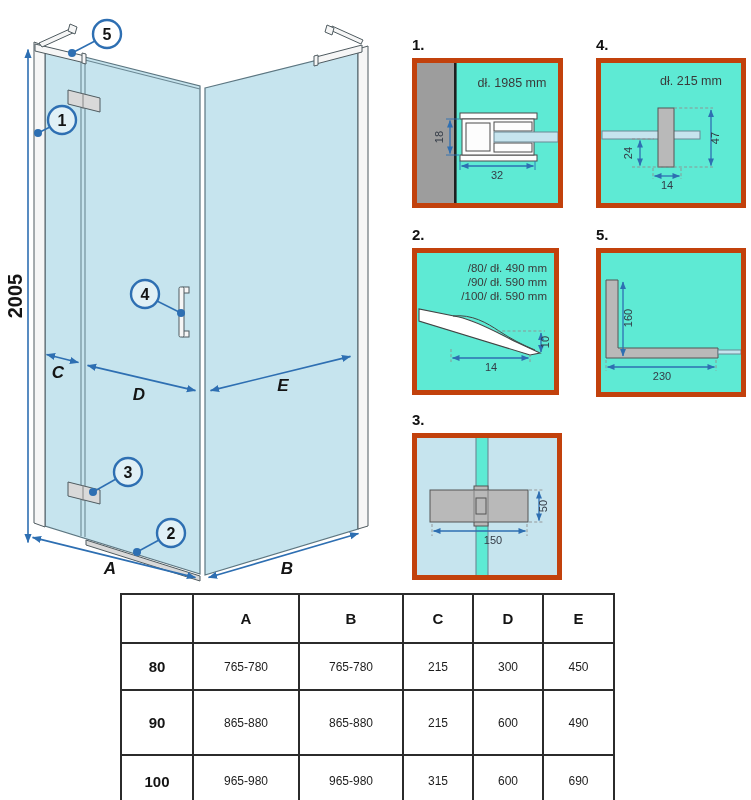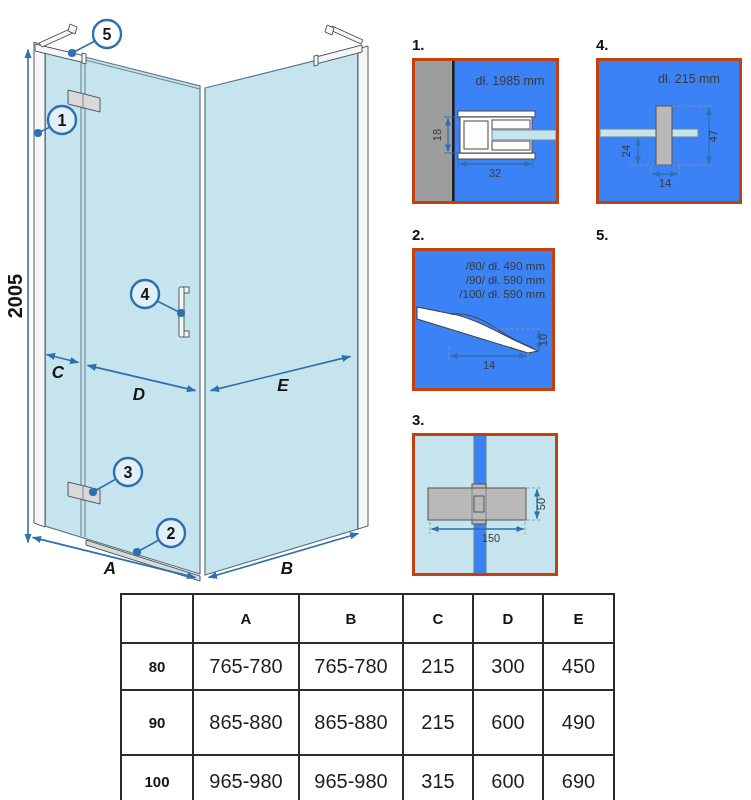--- a/index.html
+++ b/index.html
@@ -16,40 +16,40 @@
   .leader{stroke:#2e6fb2;stroke-width:1.5;}
   .cdot{fill:#2e6fb2;}
   .ccirc{fill:rgba(255,255,255,0.45);stroke:#2e6fb2;stroke-width:2.4;}
   .t-callout{font-weight:bold;font-size:16px;fill:#141414;text-anchor:middle;}
   .t-height{font-weight:bold;font-size:20px;fill:#141414;text-anchor:middle;}
   .t-axis{font-weight:bold;font-style:italic;font-size:17px;fill:#141414;text-anchor:middle;}
 
   
   .detail{position:absolute;}
   .dnum{font-weight:bold;font-size:15px;color:#111;height:18px;margin-bottom:4px;}
-  .dbox{border:3px solid #c2410c;background:#3b82f6;}
+  .dbox{border:5px solid #c2410c;background:#5eead4;}
   .glassfill{fill:#c6e4ee;}
   .glassbar{fill:#c6e4ee;stroke:#6b8894;stroke-width:1;}
   .gray{fill:#b9b9b9;stroke:#555;stroke-width:1;}
   .bracket{fill:#fdfdfd;stroke:#4a4a4a;stroke-width:1;}
   .seal{fill:#ffffff;stroke:#444;stroke-width:1.1;}
   .sealline{stroke:#444;stroke-width:1;fill:none;}
   .dim2{stroke:#2e6fb2;stroke-width:1.3;fill:none;}
   .dash{stroke:#909090;stroke-width:0.9;stroke-dasharray:3 2.2;fill:none;}
   .tick{stroke:#2e6fb2;stroke-width:0.9;}
   .thin{stroke:#7d7d7d;stroke-width:0.9;}
   .t-dim{font-size:11px;fill:#333b46;text-anchor:middle;}
   .t-title{font-size:12.5px;fill:#3a3a3a;text-anchor:middle;}
   .t-lines{font-size:11.5px;fill:#3a3a3a;text-anchor:end;}
 
   
   #spec{position:absolute;left:120px;top:593px;border-collapse:collapse;table-layout:fixed;width:493px;}
   #spec th,#spec td{border:2px solid #2b2b2b;text-align:center;vertical-align:middle;padding:0;}
   #spec th{font-size:15px;font-weight:bold;color:#141414;}
-  #spec td{font-size:20px;color:#1d1d1d;}
+  #spec td{font-size:12px;color:#1d1d1d;}
 </style>
 </head>
 <body>
 
 <div class="stage">
 
   <svg style="position:absolute;left:0;top:0" width="405" height="600" viewBox="0 0 405 600">
     <defs>
       <marker id="am" viewBox="0 0 10 10" refX="9" refY="5" markerWidth="6" markerHeight="6" orient="auto-start-reverse">
         <path d="M0,1.2 L9.5,5 L0,8.8 Z" fill="#2e6fb2"></path>
@@ -219,20 +219,37 @@
         <line class="dash" x1="34" y1="96" x2="34" y2="109"></line>
         <line class="dash" x1="113" y1="101" x2="113" y2="109"></line>
         <line class="dim2" x1="35.5" y1="105" x2="111.5" y2="105" marker-start="url(#a2)" marker-end="url(#a2)"></line>
         <text class="t-dim" x="74" y="118">14</text>
       </svg>
     </div>
   </div>
 
   <div class="detail" style="left:596px;top:226px;">
     <div class="dnum">5.</div>
+    <div class="dbox">
+      <svg width="140" height="139" viewBox="0 0 140 139">
+        <defs>
+          <marker id="a5" viewBox="0 0 10 10" refX="9" refY="5" markerWidth="6" markerHeight="6" orient="auto-start-reverse">
+            <path d="M0,1.2 L9.5,5 L0,8.8 Z" fill="#2e6fb2"></path>
+          </marker>
+        </defs>
+        <path class="gray" d="M5,27 L17,27 L17,95 L117,95 L117,105 L5,105 Z"></path>
+        <rect class="glassbar" x="117" y="97" width="23" height="4"></rect>
+        <line class="dim2" x1="22" y1="29" x2="22" y2="103" marker-start="url(#a5)" marker-end="url(#a5)"></line>
+        <text class="t-dim" x="31" y="65" transform="rotate(-90 31 65)">160</text>
+        <line class="dash" x1="5" y1="107" x2="5" y2="118"></line>
+        <line class="dash" x1="115" y1="107" x2="115" y2="118"></line>
+        <line class="dim2" x1="6.5" y1="114" x2="113.5" y2="114" marker-start="url(#a5)" marker-end="url(#a5)"></line>
+        <text class="t-dim" x="61" y="127">230</text>
+      </svg>
+    </div>
   </div>
 
   <div class="detail" style="left:412px;top:411px;">
     <div class="dnum">3.</div>
     <div class="dbox">
       <svg width="140" height="137" viewBox="0 0 140 137">
         <defs>
           <marker id="a3" viewBox="0 0 10 10" refX="9" refY="5" markerWidth="6" markerHeight="6" orient="auto-start-reverse">
             <path d="M0,1.2 L9.5,5 L0,8.8 Z" fill="#2e6fb2"></path>
           </marker>

